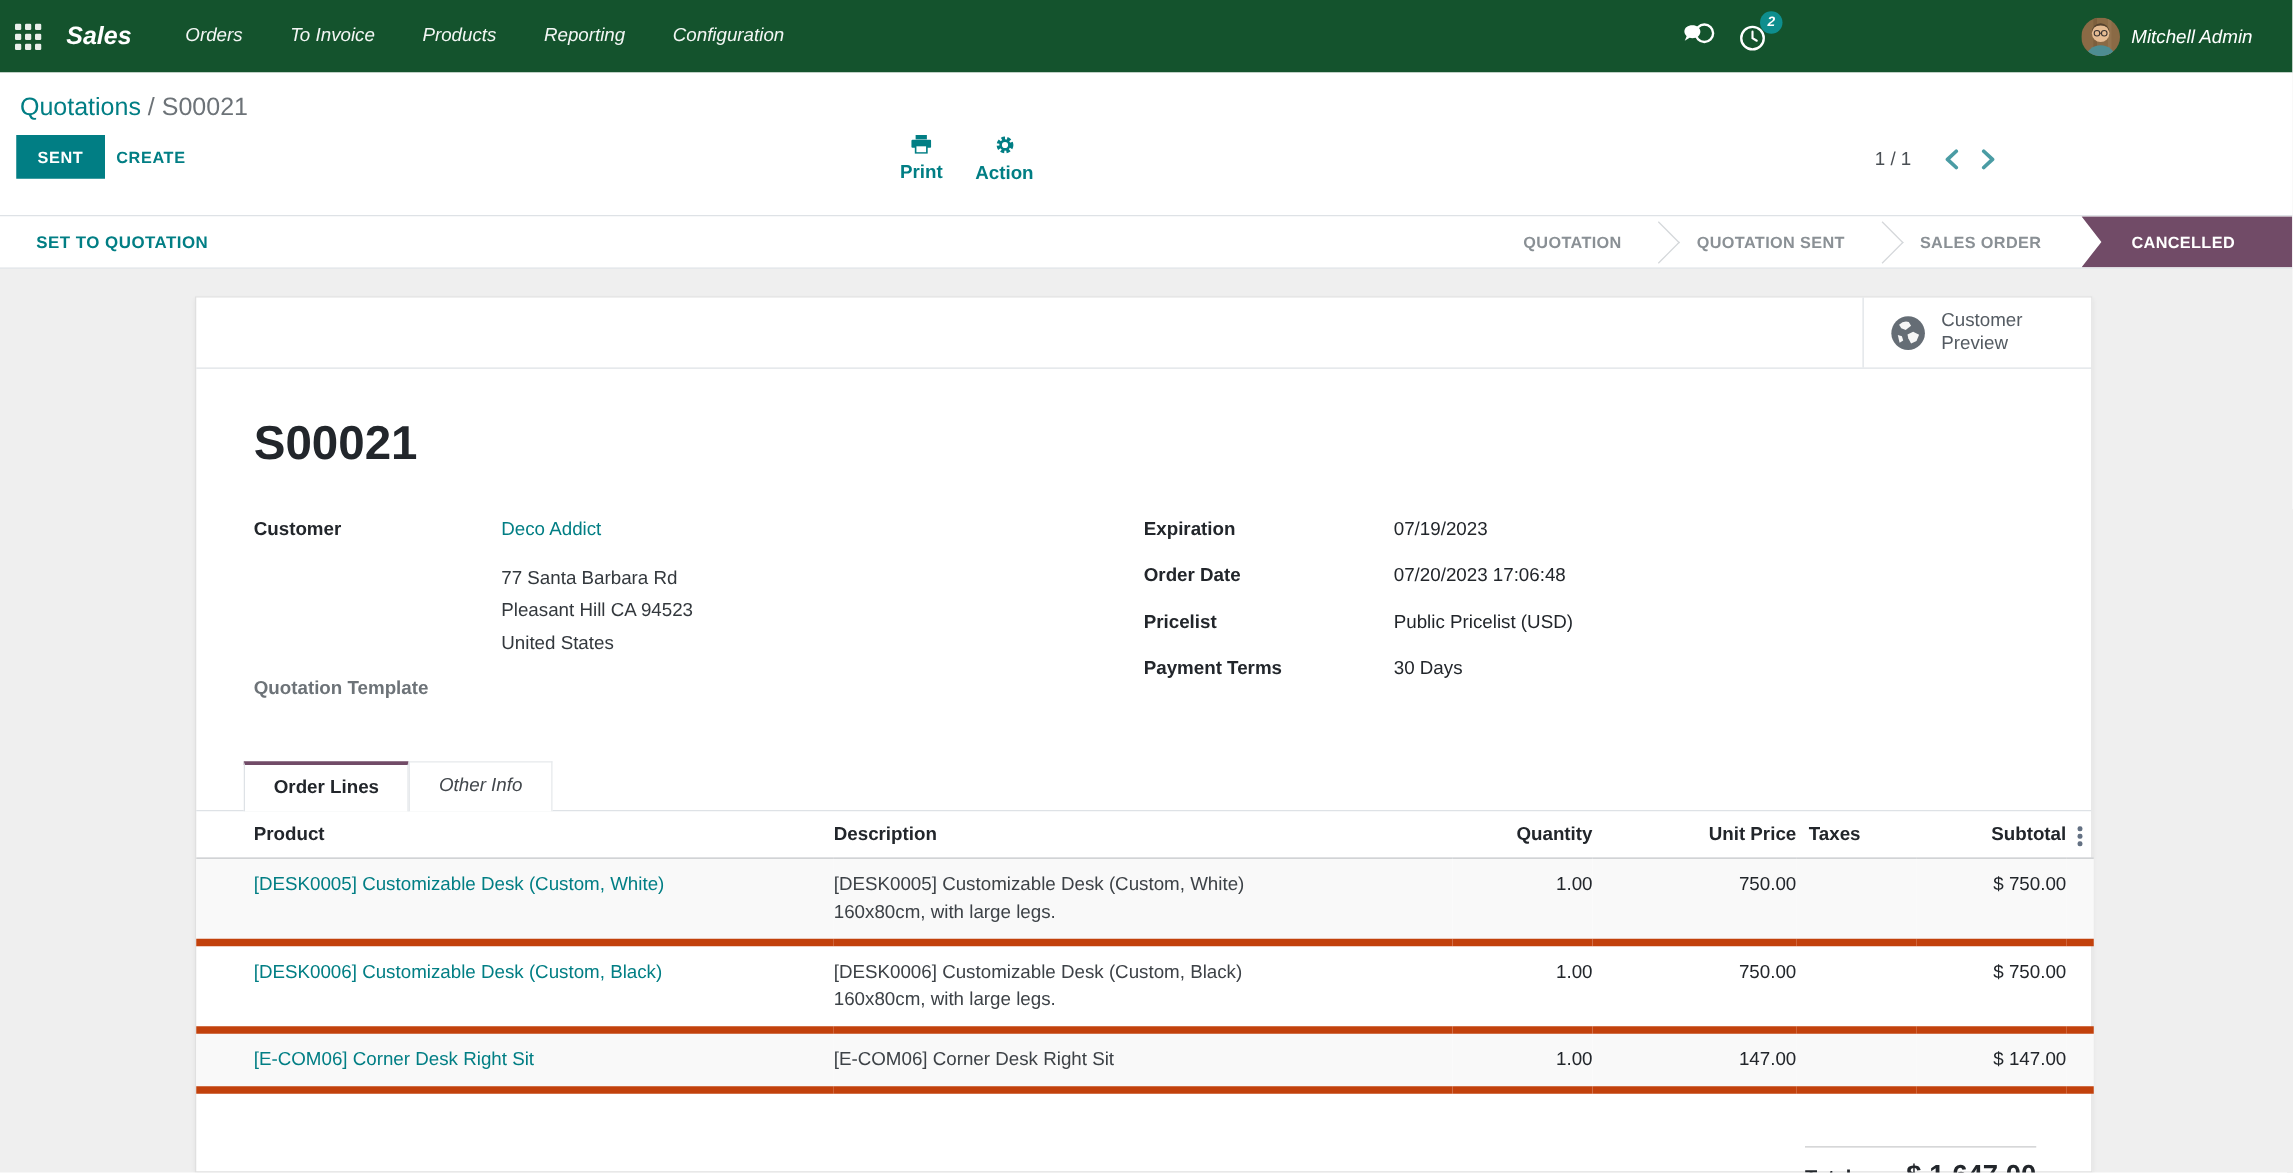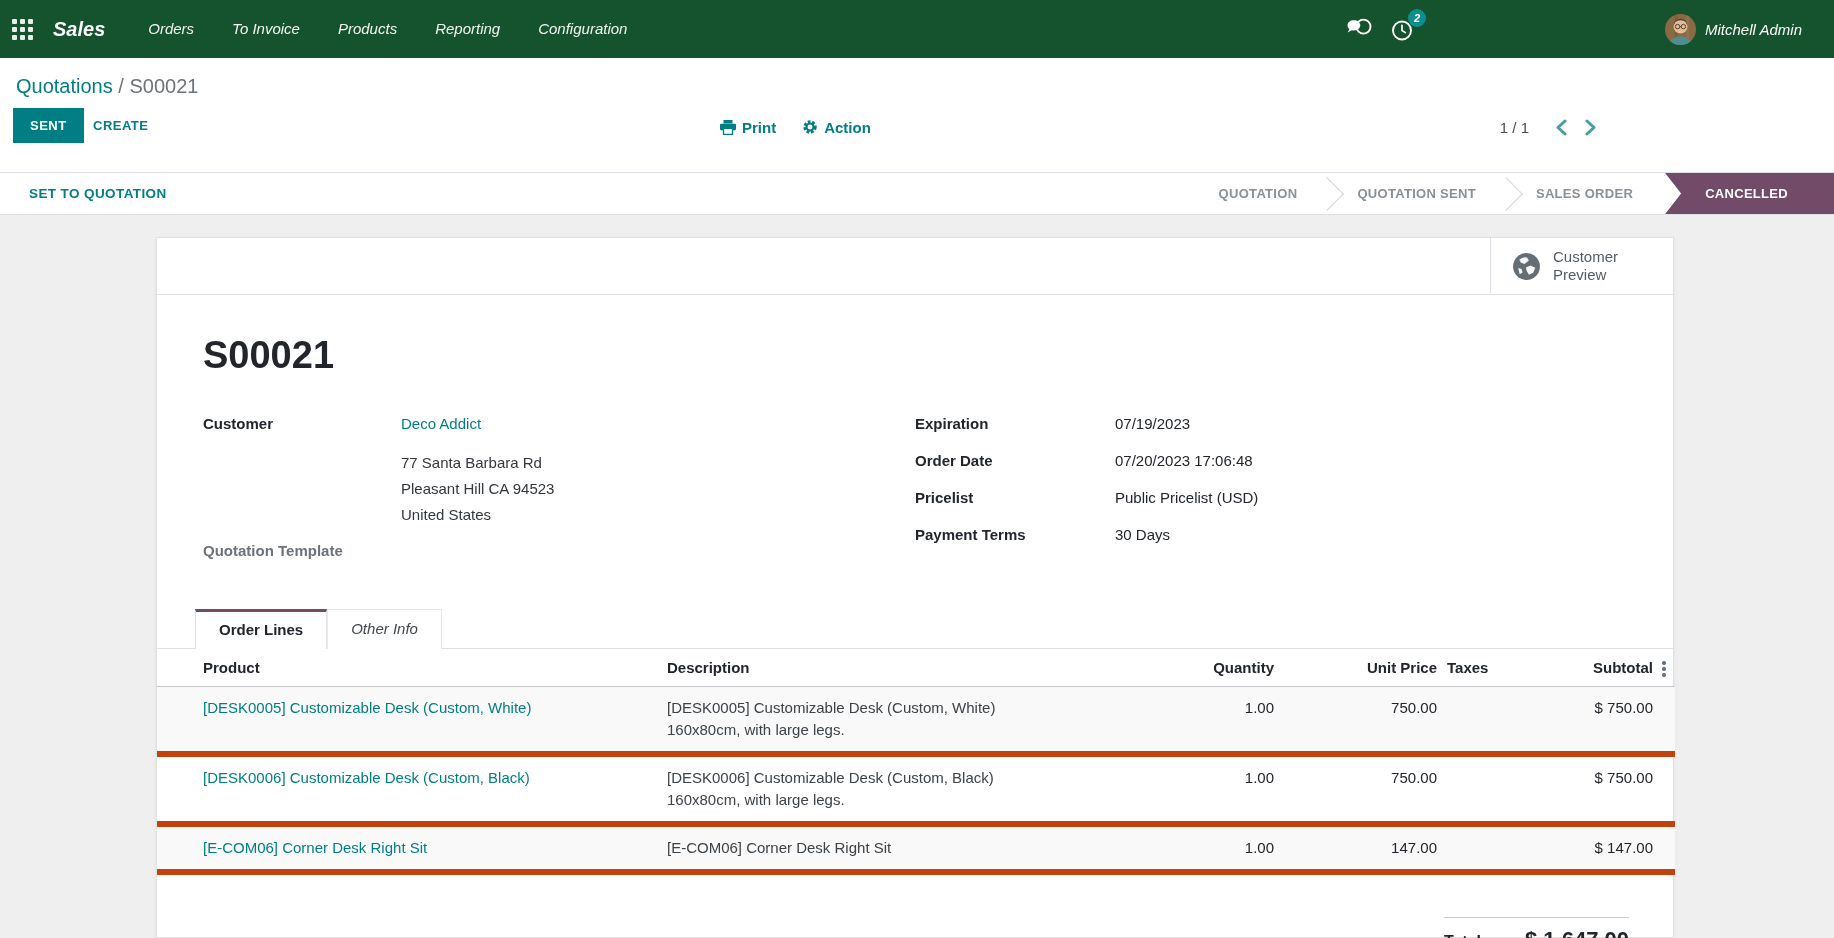--- a/index.html
+++ b/index.html
@@ -31,21 +31,21 @@
   .breadcrumb .parent { color:#017E84; cursor:pointer; }
   .breadcrumb .sep, .breadcrumb .current { color:#6d7378; }
   .cp-row { position:relative; height:42px; margin-top:6px; }
   .btn-edit { position:absolute; left:13px; top:2px; background:#017E84; color:#fff; border:none;
     font-size:13px; font-weight:bold; letter-spacing:.5px; padding:10px 17px; cursor:pointer;
     font-family:"Liberation Sans",sans-serif; }
   .btn-create { position:absolute; left:85px; top:2px; background:none; border:none; color:#017E84;
     font-size:13px; font-weight:bold; letter-spacing:.5px; padding:10px 8px; cursor:pointer;
     font-family:"Liberation Sans",sans-serif; }
   .center-btns { position:absolute; left:720px; top:0; height:42px; display:flex; align-items:center; gap:26px; }
-  .cp-link { display:flex; align-items:center; gap:6px; color:#017E84; font-size:15px; font-weight:bold; cursor:pointer; }
+  .cp-link { display:flex; align-items:center; gap:6px; color:#017E84; font-size:15px; font-weight:bold; cursor:pointer;flex-direction:column; }
   .pager { position:absolute; right:237px; top:0; height:42px; display:flex; align-items:center; gap:14px; }
   .pager-count { font-size:15px; color:#4a4f54; }
   .pager-nav { display:flex; gap:18px; margin-left:12px; }
   .pager-nav svg { cursor:pointer; }
   
   .statusbar { height:43px; background:#fff; border-top:1px solid #dee2e6; border-bottom:1px solid #dee2e6;
     display:flex; align-items:stretch; position:relative; }
   .sb-action { align-self:center; margin-left:23px; color:#017E84; font-size:13.5px; font-weight:bold;
     letter-spacing:.4px; cursor:pointer; background:none; border:none; font-family:Liberation Sans, sans-serif; }
   .sb-steps { margin-left:auto; display:flex; align-items:stretch; }

